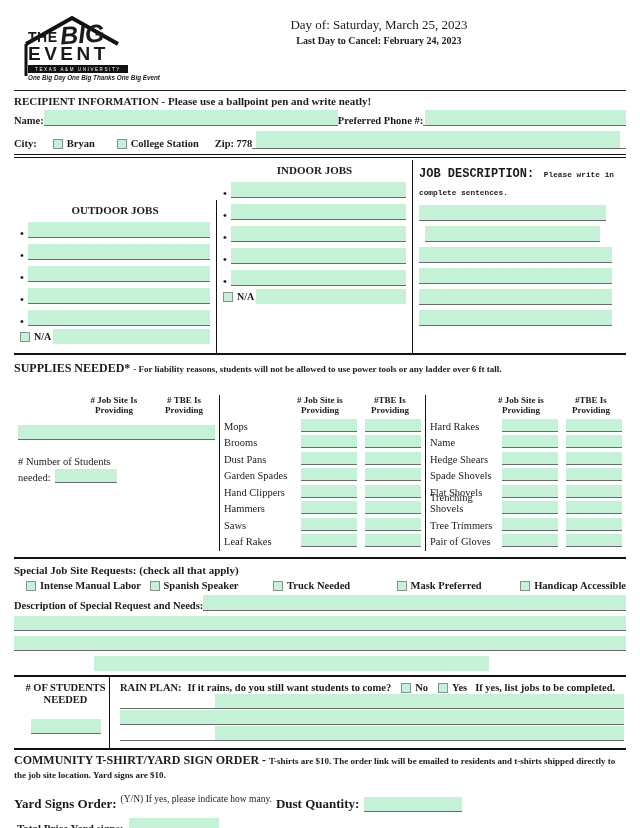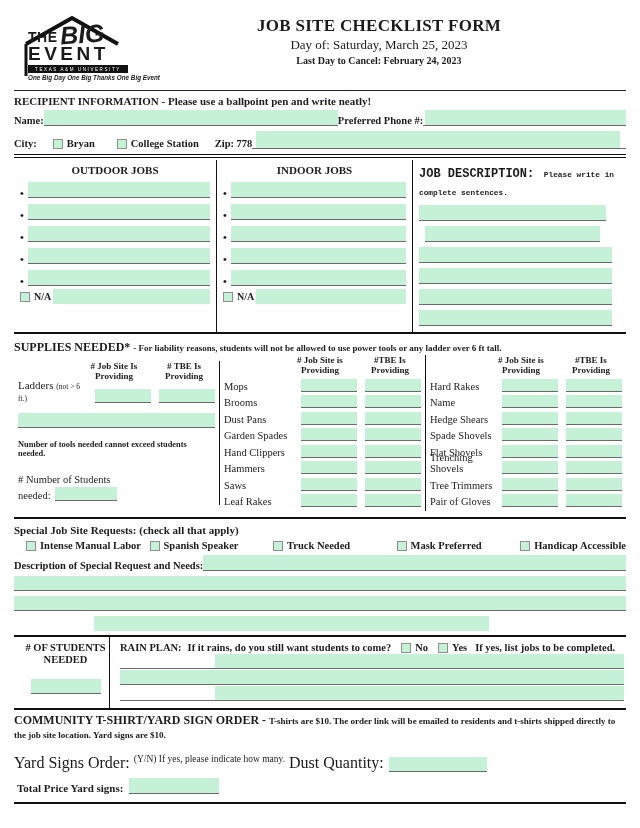--- a/index.html
+++ b/index.html
@@ -43,40 +43,40 @@
   
   .sec-head { font-size:11px; font-weight:bold; margin-top:4px; }
   .frow { display:flex; align-items:flex-end; margin-top:3px; }
   .frow .lbl { font-size:10.5px; font-weight:bold; white-space:nowrap; }
   .frow .fillwrap { flex:1; position:relative; height:16px; }
   .frow .fillwrap .gfield { position:absolute; bottom:0; height:15px; }
 
   
   .jobs { display:flex; border-bottom:2.4px solid #111; margin-top:2px; }
   .jcol { padding:4px 6px 6px 6px; }
-  .jcol1 { width:203px; border-right:1.6px solid #111; }
+  .jcol1 { width:203px; border-right:1.6px solid #111;margin-top:40px; }
   .jcol2 { width:196px; border-right:1.6px solid #111; }
   .jcol3 { flex:1;font-family:Liberation Mono, monospace; }
   .jtitle { text-align:center; font-size:11px; font-weight:bold; }
   .jrow { display:flex; align-items:flex-end; height:22px; }
   .blt { font-size:11px; font-weight:bold; margin-right:4px; line-height:10px; }
   .jrow .gfield { flex:1; height:16px; }
   .narow { display:flex; align-items:center; height:21px; }
   .narow .lbl { font-size:10px; font-weight:bold; margin:0 2px 0 4px; }
   .narow .gfield { flex:1; height:15px; }
   .dtitle { font-size:12px; font-weight:bold; }
   .dnote { font-size:7.8px; font-weight:bold; }
   .drow { height:21px; display:flex; align-items:flex-end; }
   .drow .gfield { flex:1; height:16px; }
 
   
   .sup-head { font-size:11.5px; margin-top:6px; }
   .sup-head .big { font-size:12px; font-weight:bold; }
   .sup-head .note { font-size:9px; font-weight:bold; }
-  .supgrid { display:flex; margin-top:0;align-items:center; }
+  .supgrid { display:flex; margin-top:19px; }
   .sgroup { padding:0 4px 4px 4px; }
   .sg1 { width:206px; border-right:1.6px solid #111; }
   .sg2 { width:206px; border-right:1.6px solid #111; }
   .sg3 { flex:1; }
   .shdr { display:flex; justify-content:flex-end; }
   .shcell { width:62px; text-align:center; font-size:9px; font-weight:bold; line-height:10px; margin-left:8px; }
   .srow { display:flex; align-items:flex-end; height:16.5px; }
   .srow .slabel { flex:1; font-size:10.5px; }
   .srow .sf { width:56px; height:13px; margin-left:8px; flex:0 0 auto; }
   .ladrow { display:flex; align-items:flex-end; margin-top:4px; height:18px; }
@@ -114,21 +114,21 @@
   .rainq .yn { font-size:10.5px; font-weight:bold; }
   .rainline { position:relative; height:16px; }
   .rainline .gfield { position:absolute; bottom:0; right:0; height:14px; }
 
   
   .tsec { margin-top:4px; }
   .tshead { font-size:11.5px; line-height:13px; }
   .tshead .big { font-size:12px; font-weight:bold; }
   .tshead .note { font-size:9px; font-weight:bold; }
   .yardrow { display:flex; align-items:flex-end; margin-top:4px; }
-  .yardrow .bl { font-size:16px; font-weight:normal; white-space:nowrap; }
+  .yardrow .bl { font-size:13px; font-weight:bold; white-space:nowrap; }
   .yardrow .sm { font-size:9.5px; margin:8px 4px; white-space:nowrap; }
   .yardrow .gfield { width:98px; height:15px; margin-left:5px; }
   .pricerow { display:flex; align-items:flex-end; margin-top:6px; padding-left:3px; }
   .pricerow .bl { font-size:11px; font-weight:bold; }
   .pricerow .gfield { width:90px; height:16px; margin-left:6px; }
 </style>
 </head>
 <body>
 
 <div class="page">
@@ -146,21 +146,20 @@
           <span class="logo-the">THE</span>
           <span class="logo-big">BIG</span>
         </div>
         <div class="logo-event">EVENT</div>
         <div class="logo-bar">TEXAS A&amp;M UNIVERSITY</div>
         <div class="logo-tag">One Big Day  One Big Thanks  One Big Event</div>
       </div>
     </div>
 
     <div class="titleblock">
-      <div class="title">JOB SITE CHECKLIST FORM</div>
       <div class="dayof">Day of: Saturday, March 25, 2023</div>
       <div class="lastday">Last Day to Cancel: February 24, 2023</div>
     </div>
 
   </div>
 
   <div class="hr1"></div>
 
   <div>
     <div class="sec-head">RECIPIENT INFORMATION - Please use a ballpoint pen and write neatly!</div>
@@ -283,27 +282,21 @@
     <span class="note">- For liability reasons, students will not be allowed to use power tools or any ladder over 6 ft tall.</span>
   </div>
 
   <div class="supgrid">
 
     <div class="sgroup sg1">
       <div class="shdr">
         <span class="shcell"># Job Site Is Providing</span>
         <span class="shcell"># TBE Is Providing</span>
       </div>
-      <div class="ladrow">
-        <span class="slabel"><span>Ladders</span> <span class="tiny">(not &gt; 6 ft.)</span></span>
-        <span class="gfield sf uline"></span>
-        <span class="gfield sf uline"></span>
-      </div>
       <span class="gfield longbar uline"></span>
-      <div class="toolnote">Number of tools needed cannot exceed students needed.</div>
       <div class="stud1"># Number of Students</div>
       <div class="stud2">
         <span class="t">needed:</span>
         <span class="gfield uline"></span>
       </div>
     </div>
 
     <div class="sgroup sg2">
       <div class="shdr">
         <span class="shcell"># Job Site is Providing</span>

